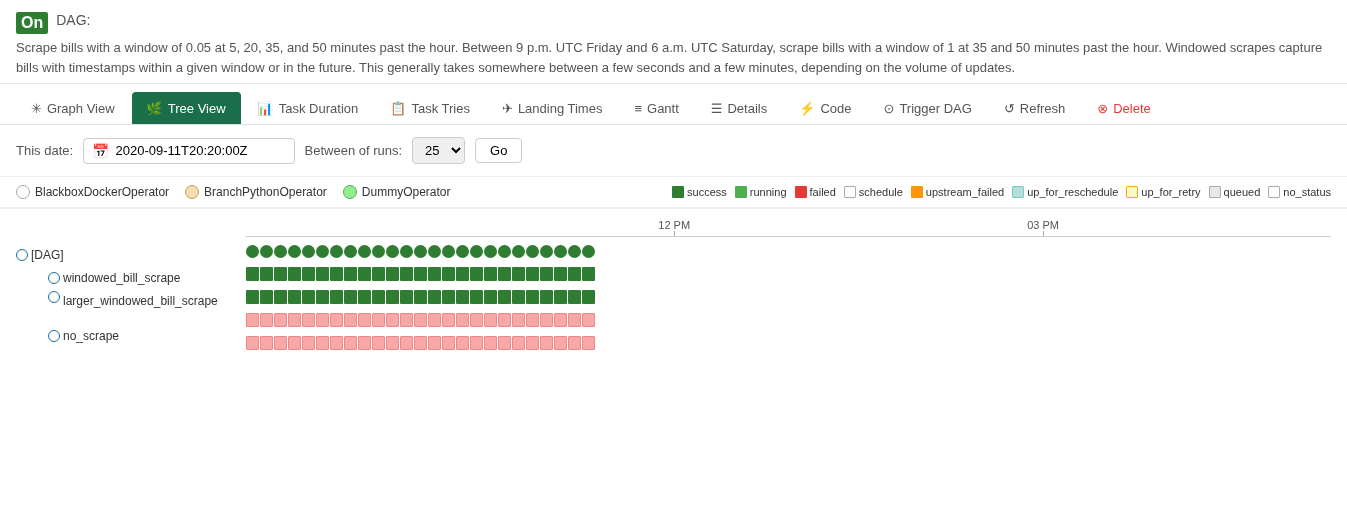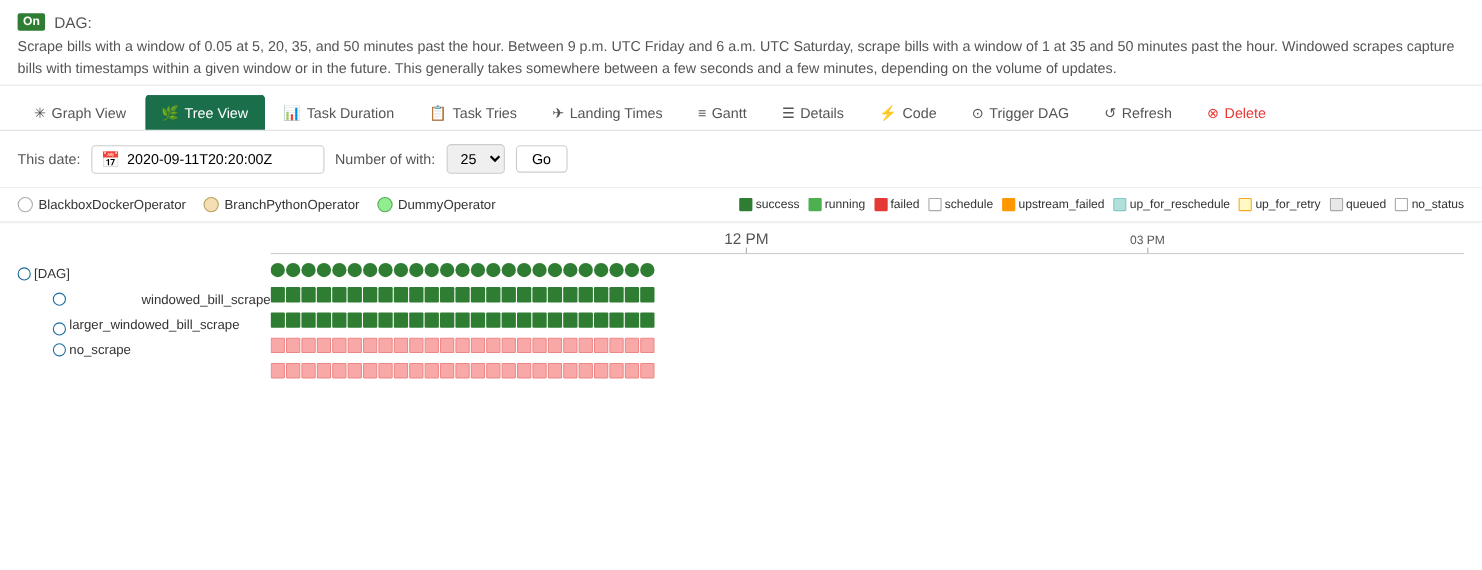--- a/index.html
+++ b/index.html
@@ -1,20 +1,20 @@
 <!DOCTYPE html>
 <html><head>
   <meta charset="utf-8">
   <style>
     * { box-sizing: border-box; margin: 0; padding: 0; }
     body { font-family: -apple-system, BlinkMacSystemFont, 'Segoe UI', sans-serif; font-size: 13px; background: #fff; color: #333; }
 
     .top-bar { padding: 10px 16px 6px; border-bottom: 1px solid #e8e8e8; }
     .dag-title-row { display: flex; align-items: flex-start; gap: 8px; flex-wrap: wrap; }
-    .on-badge { background: #2e7d32; color: #fff; font-size: 11px; font-weight: bold; padding: 2px 5px; border-radius: 2px; white-space: nowrap; margin-top: 2px; }
+    .on-badge { background: #2e7d32; color: #fff; font-size: 16px; font-weight: bold; padding: 2px 5px; border-radius: 2px; white-space: nowrap; margin-top: 2px; }
     .dag-label { font-size: 14px; color: #555; font-weight: normal; white-space: nowrap; margin-top: 2px; }
     .dag-name { font-size: 18px; font-weight: bold; color: #222; }
     .dag-description { font-size: 13px; color: #555; line-height: 1.5; margin-top: 4px; }
 
     .schedule-badge { float: right; background: #333; color: #fff; font-size: 11px; padding: 3px 8px; border-radius: 3px; margin-bottom: 4px; }
 
     .nav-tabs { display: flex; align-items: center; gap: 2px; padding: 8px 16px 0; border-bottom: 1px solid #dee2e6; flex-wrap: wrap; }
     .nav-tab { display: flex; align-items: center; gap: 5px; padding: 8px 14px; font-size: 13px; color: #555; cursor: pointer; border: 1px solid transparent; border-bottom: none; border-radius: 4px 4px 0 0; text-decoration: none; background: none; white-space: nowrap; }
     .nav-tab.active { background: #1a6e4a; color: #fff; border-color: #1a6e4a; }
 
@@ -108,21 +108,21 @@
       <span>Delete</span>
     </button>
   </div>
 
   <div class="controls-row">
     <span class="base-date-label">This date:</span>
     <div class="date-input-wrap">
       <span class="cal-icon">📅</span>
       <input type="text" value="2020-09-11T20:20:00Z" style="">
     </div>
-    <span class="num-runs-label">Number of with:</span>
+    <span class="num-runs-label">Between of runs:</span>
     <select class="runs-select">
       <option>25</option>
       <option>5</option>
       <option>10</option>
       <option>15</option>
       <option>20</option>
       <option>50</option>
     </select>
     <button class="go-btn">Go</button>
   </div>
@@ -184,40 +184,40 @@
   <div style="display:flex; padding: 4px 16px 0; border-top: 1px solid #eee;">
 
     <div style="width: 230px; flex-shrink:0; padding-top: 32px;">
 
       <div class="node-row" style="height:20px; display:flex; align-items:center; margin-bottom:3px;">
         <span style="display:inline-block; width:12px; height:12px; border-radius:50%; border:1.5px solid #1a6e9f; background:#fff; margin-right:3px; flex-shrink:0;"></span>
         <span style="font-size:12px;">[DAG]</span>
       </div>
 
 
-      <div class="node-row" style="height:20px; display:flex; align-items:center; margin-bottom:3px; padding-left:32px;justify-content:space-between;">
+      <div class="node-row" style="height:20px; display:flex; align-items:center; margin-bottom:3px; padding-left:32px;">
         <span style="display:inline-block; width:12px; height:12px; border-radius:50%; border:1.5px solid #1a6e9f; background:#fff; margin-right:3px; flex-shrink:0;"></span>
         <span style="font-size:12px;">windowed_bill_scrape</span>
       </div>
 
-      <div class="node-row" style="height:20px; display:flex; align-items:flex-end; margin-bottom:3px; padding-left:32px;">
+      <div class="node-row" style="height:20px; display:flex; align-items:flex-start; margin-bottom:15px; padding-left:32px;">
         <span style="display:inline-block; width:12px; height:12px; border-radius:50%; border:1.5px solid #1a6e9f; background:#fff; margin-right:3px; flex-shrink:0;"></span>
         <span style="font-size:12px;">larger_windowed_bill_scrape</span>
       </div>
 
       <div class="node-row" style="height:20px; display:flex; align-items:center; margin-bottom:3px; padding-left:32px;">
         <span style="display:inline-block; width:12px; height:12px; border-radius:50%; border:1.5px solid #1a6e9f; background:#fff; margin-right:3px; flex-shrink:0;"></span>
         <span style="font-size:12px;">no_scrape</span>
       </div>
     </div>
 
     <div style="flex:1; overflow-x:auto;">
 
       <div style="height:28px; position:relative; display:flex; align-items:flex-end; padding-bottom:4px;">
-        <div style="position:absolute; left:38%; text-align:right; font-size:14px; color:#555;">
+        <div style="position:absolute; left:38%; text-align:right; font-size:11px; color:#555;">
           <div>12 PM</div>
           <div style="width:1px; height:6px; background:#aaa; margin:0 auto;"></div>
         </div>
         <div style="position:absolute; left:72%; text-align:center; font-size:11px; color:#555;">
           <div>03 PM</div>
           <div style="width:1px; height:6px; background:#aaa; margin:0 auto;"></div>
         </div>
 
         <div style="position:absolute; bottom:4px; left:0; right:0; height:1px; background:#ccc;"></div>
       </div>

